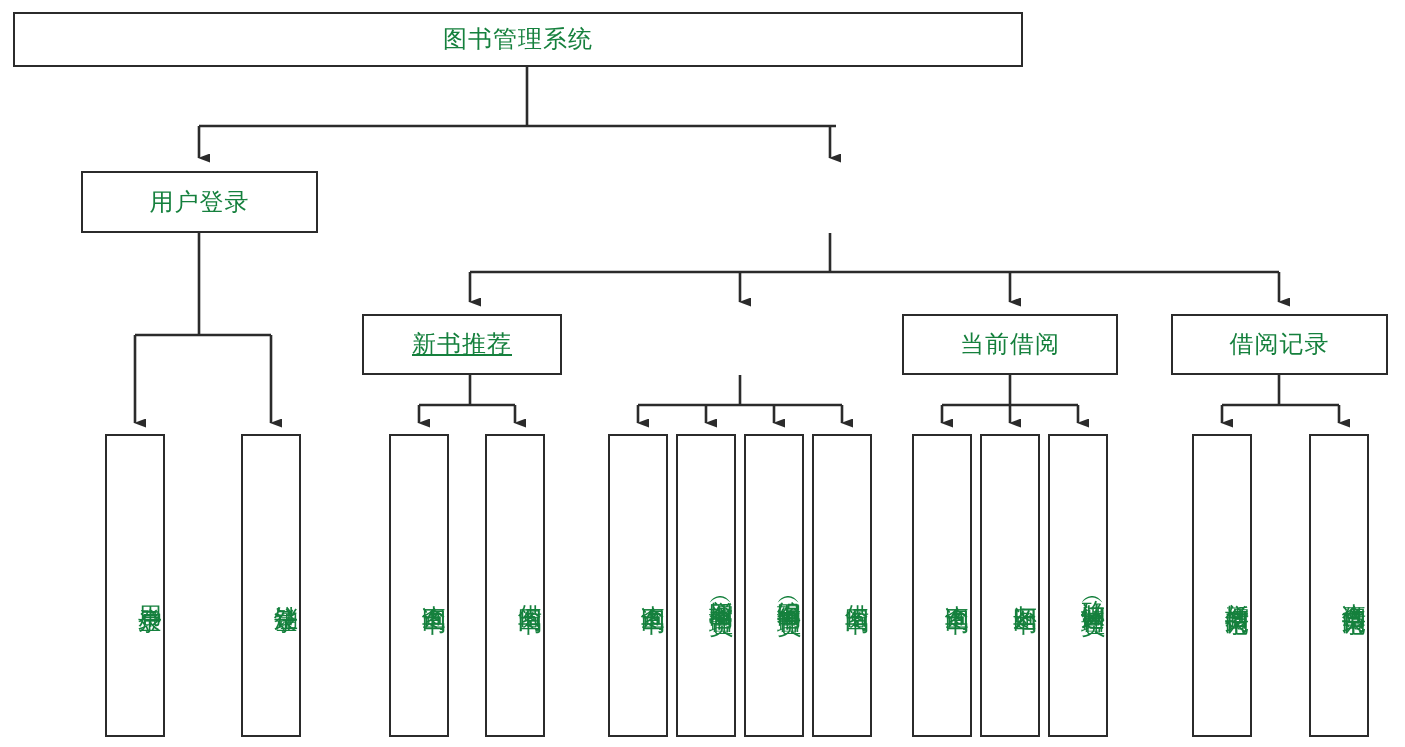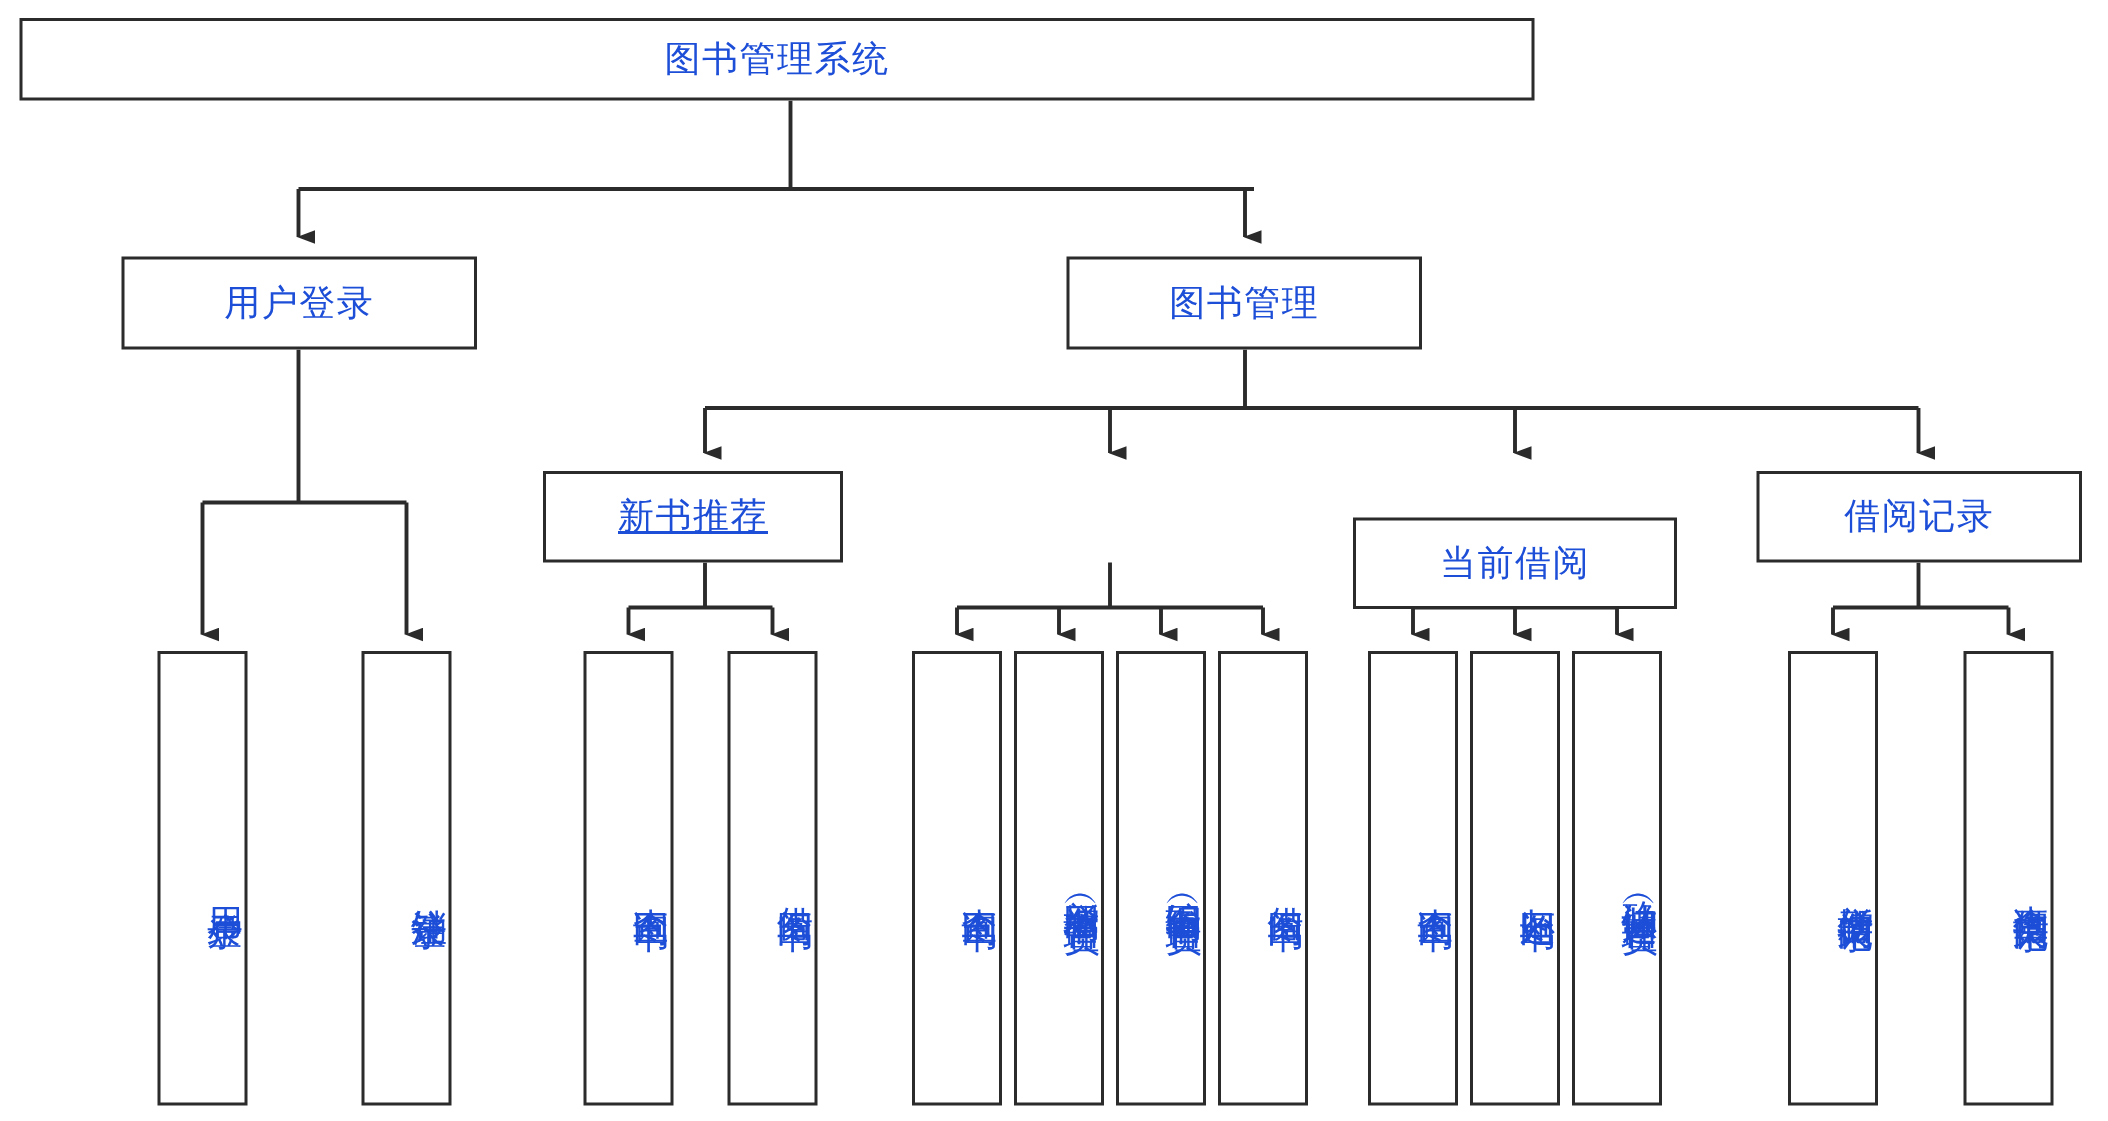--- a/index.html
+++ b/index.html
@@ -27,21 +27,21 @@
     pointer-events: none;
   }
   .node {
     position: absolute;
     box-sizing: border-box;
     background: #ffffff;
     border: 2.5px solid #2b2b2b;
     display: flex;
     align-items: center;
     justify-content: center;
-    color: #1d4ed8;
+    color: #15803d;
   }
   .node-h {
     font-size: 24px;
     letter-spacing: 1px;
     line-height: 1.1;
     white-space: nowrap;
   }
   .node-v {
     writing-mode: vertical-rl;
     text-orientation: upright;
@@ -122,30 +122,27 @@
   </svg>
 
   <div class="node node-h" style="left:13px; top:12px; width:1010px; height:55px;">
     <span>图书管理系统</span>
   </div>
 
   <div class="node node-h" style="left:81px; top:171px; width:237px; height:62px;">
     <span>用户登录</span>
   </div>
 
-  <div class="node node-h" style="left:711px; top:171px; width:237px; height:62px;">
-    <span>图书管理</span>
-  </div>
 
   <div class="node node-h" style="left:362px; top:314px; width:200px; height:61px;text-decoration:underline;">
     <span>新书推荐</span>
   </div>
 
 
-  <div class="node node-h" style="left:902px; top:314px; width:216px; height:61px;margin-top:31px;">
+  <div class="node node-h" style="left:902px; top:314px; width:216px; height:61px;">
     <span>当前借阅</span>
   </div>
 
   <div class="node node-h" style="left:1171px; top:314px; width:217px; height:61px;">
     <span>借阅记录</span>
   </div>
 
   <div class="node node-v" style="left:105px; top:434px; width:60px; height:303px;">
     <span class="vlabel">用户登录</span>
   </div>

